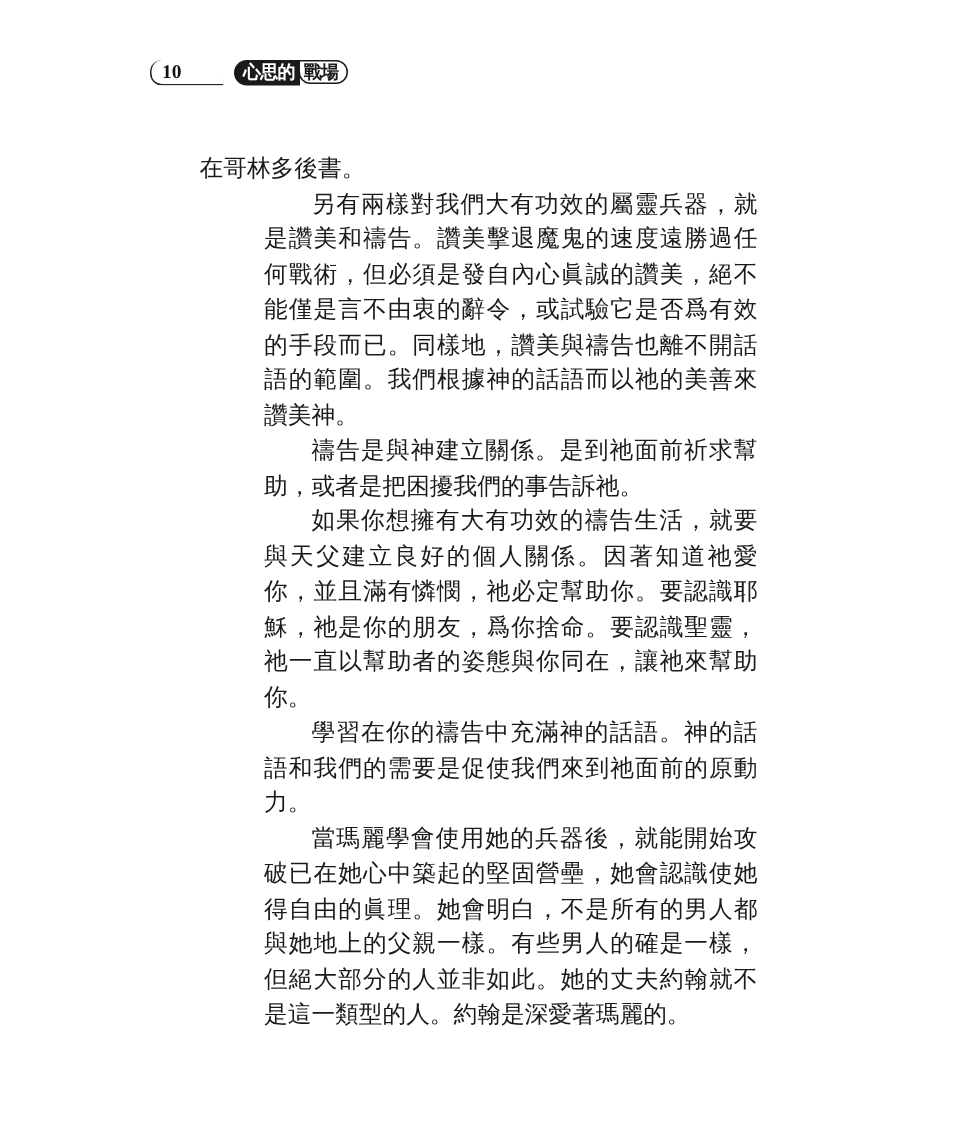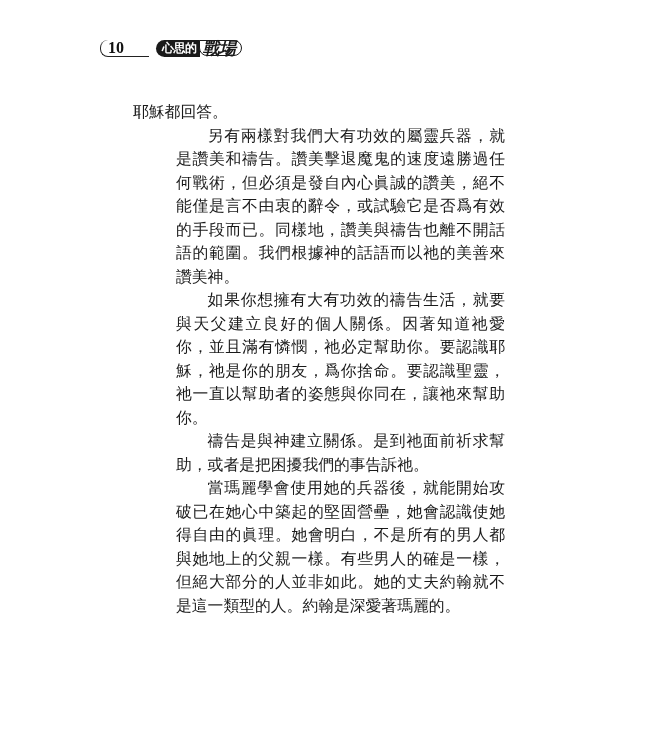--- a/index.html
+++ b/index.html
@@ -36,21 +36,21 @@
     top: 1px;
     width: 48px;
     height: 16px;
     border-left: 1.5px solid #222;
     border-bottom: 1px solid #222;
     border-radius: 8px 0 0 8px;
   }
   .page-number {
     font-family: "Liberation Serif", serif;
     font-weight: bold;
-    font-size: 16px;
+    font-size: 13px;
     margin-left: 8px;
     color: #111;
   }
   .title-pill {
     display: flex;
     align-items: center;
     margin-left: 16px;
     height: 17px;
   }
   .title-dark {
@@ -63,29 +63,28 @@
     height: 17px;
     line-height: 17px;
     border-radius: 9px 0 0 9px;
     letter-spacing: -0.5px;
   }
   .title-light {
     background: #fff;
     color: #1a1a1a;
     border: 1.5px solid #1a1a1a;
     font-family: "DejaVu Sans", sans-serif;
-    font-size: 17px;
+    font-size: 12px;
     font-weight: bold;
     padding: 0 5px 0 3px;
     height: 14px;
     line-height: 14px;
     border-radius: 0 9px 9px 9px;
     margin-left: -1px;
     letter-spacing: -0.5px;
-    font-style: italic;
   }
   .body-text {
     position: absolute;
     left: 133px;
     top: 100px;
     width: 372px;
     font-size: 15.8px;
     line-height: 23.5px;
     text-align: justify;
     text-justify: inter-character;
@@ -106,18 +105,19 @@
     <span class="curve"></span>
     <span class="page-number">10</span>
   </div>
   <div class="title-pill">
     <span class="title-dark">心思的</span>
     <span class="title-light">戰場</span>
   </div>
 </div>
 
 <div class="body-text">
-  <p>耶穌都回答。</p>
+  <p>在哥林多後書。</p>
   <p class="indent">另有兩樣對我們大有功效的屬靈兵器，就是讚美和禱告。讚美擊退魔鬼的速度遠勝過任何戰術，但必須是發自內心眞誠的讚美，絕不能僅是言不由衷的辭令，或試驗它是否爲有效的手段而已。同樣地，讚美與禱告也離不開話語的範圍。我們根據神的話語而以祂的美善來讚美神。</p>
+  <p class="indent">禱告是與神建立關係。是到祂面前祈求幫助，或者是把困擾我們的事告訴祂。</p>
   <p class="indent">如果你想擁有大有功效的禱告生活，就要與天父建立良好的個人關係。因著知道祂愛你，並且滿有憐憫，祂必定幫助你。要認識耶穌，祂是你的朋友，爲你捨命。要認識聖靈，祂一直以幫助者的姿態與你同在，讓祂來幫助你。</p>
-  <p class="indent">禱告是與神建立關係。是到祂面前祈求幫助，或者是把困擾我們的事告訴祂。</p>
+  <p class="indent">學習在你的禱告中充滿神的話語。神的話語和我們的需要是促使我們來到祂面前的原動力。</p>
   <p class="indent">當瑪麗學會使用她的兵器後，就能開始攻破已在她心中築起的堅固營壘，她會認識使她得自由的眞理。她會明白，不是所有的男人都與她地上的父親一樣。有些男人的確是一樣，但絕大部分的人並非如此。她的丈夫約翰就不是這一類型的人。約翰是深愛著瑪麗的。</p>
 </div>
 
 </body></html>

